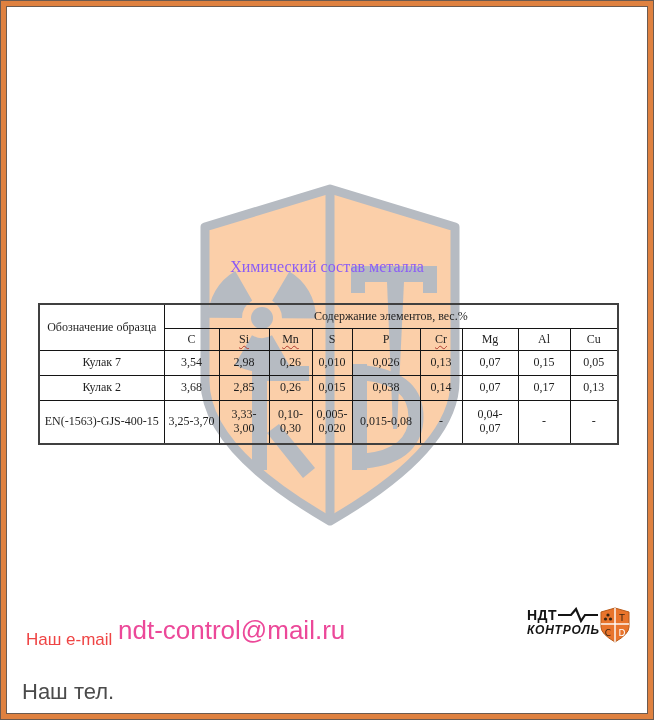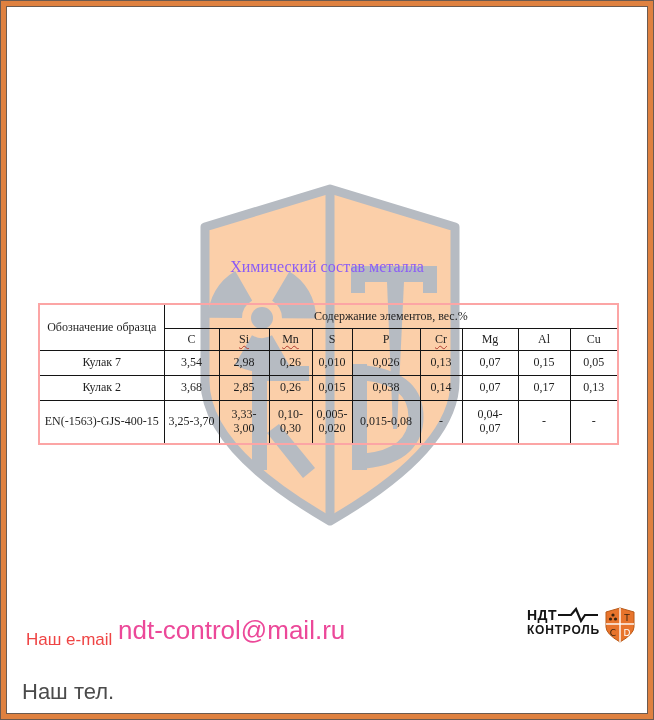--- a/index.html
+++ b/index.html
@@ -45,21 +45,21 @@
     background: transparent;
   }
   table.chem th, table.chem td {
     border: 1px solid #141414;
     text-align: center; vertical-align: middle;
     font-weight: normal;
     padding: 1px 2px;
     line-height: 1.15;
     background: transparent;
   }
-  table.chem { border: 2px solid #fca5a5; }
+  table.chem { border: 2px solid #404040; }
   tr.group-row th { height: 21px; }
   tr.elem-row th { height: 19px; }
   tr.data-row td, tr.data-row th { height: 22px; }
   tr.data-row.tall td, tr.data-row.tall th { height: 40px; }
   td.val { white-space: pre-line; margin-left: 31px; }
   .wavy {
     text-decoration: underline;
     text-decoration-style: wavy;
     text-decoration-color: #b03a2e;
     text-decoration-thickness: 1px;
@@ -87,32 +87,32 @@
     font-size: 52px; font-weight: bold; color: #ef7c1f;
     letter-spacing: -1px;
   }
   .phone-number {
     font-size: 63px; font-weight: bold; color: #0d0d0d;
     letter-spacing: -1px;
   }
   
   .brand {
     position: absolute; left: 527px; top: 607px;
-    display: flex; align-items: flex-start; gap: 5px;
+    display: flex; align-items: flex-start; 
     z-index: 2;
   }
   .brand-text { display: flex; flex-direction: column; }
   .brand-line1 {
     display: flex; align-items: center;
     font-size: 14px; font-weight: bold; color: #141414;
     letter-spacing: 0.5px; line-height: 15px;
   }
   .brand-line2 {
     font-size: 12px; font-weight: bold; color: #141414;
-    letter-spacing: 0.8px; line-height: 14px;
+    letter-spacing: 0.8px; line-height: 14px; font-style: italic;
   }
   .pulse { margin-left: 1px; }
 </style>
 </head>
 <body>
 
 <div class="frame"></div>
 
 <svg class="watermark" viewBox="0 0 262 344" xmlns="http://www.w3.org/2000/svg" aria-hidden="true">
   <path d="M131 6 L256 44 L256 198 Q256 266 131 338 Q6 266 6 198 L6 44 Z" fill="#fbcfa9" stroke="#b6bbc2" stroke-width="9" stroke-linejoin="round"></path>

